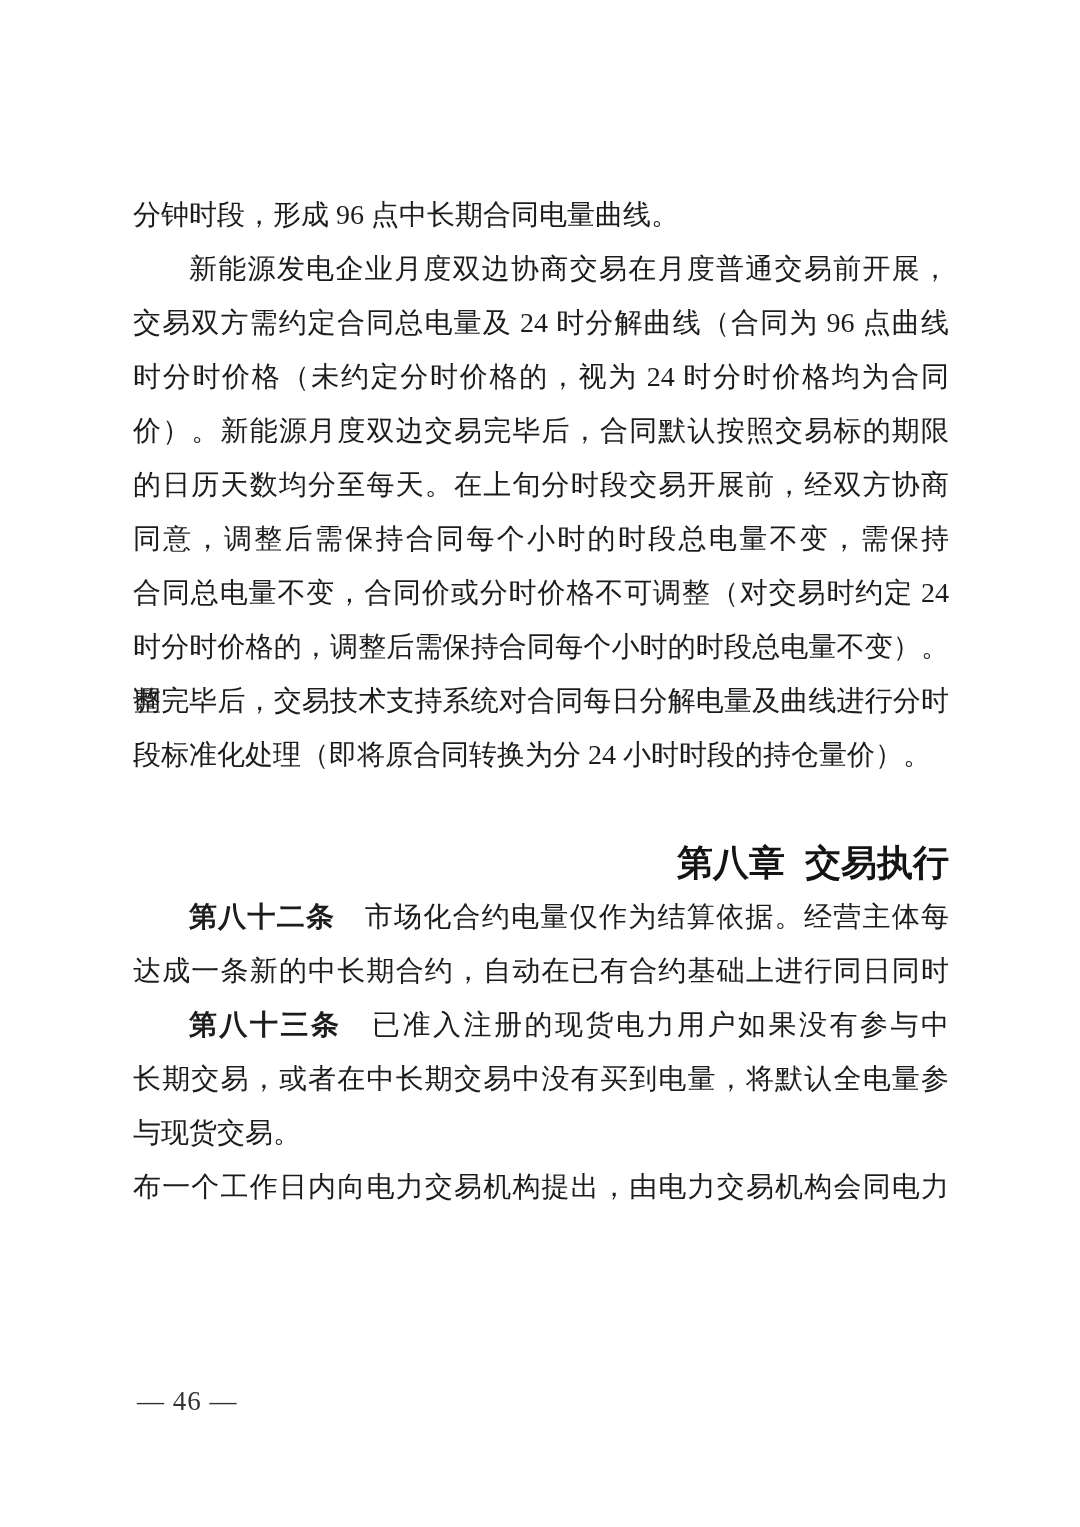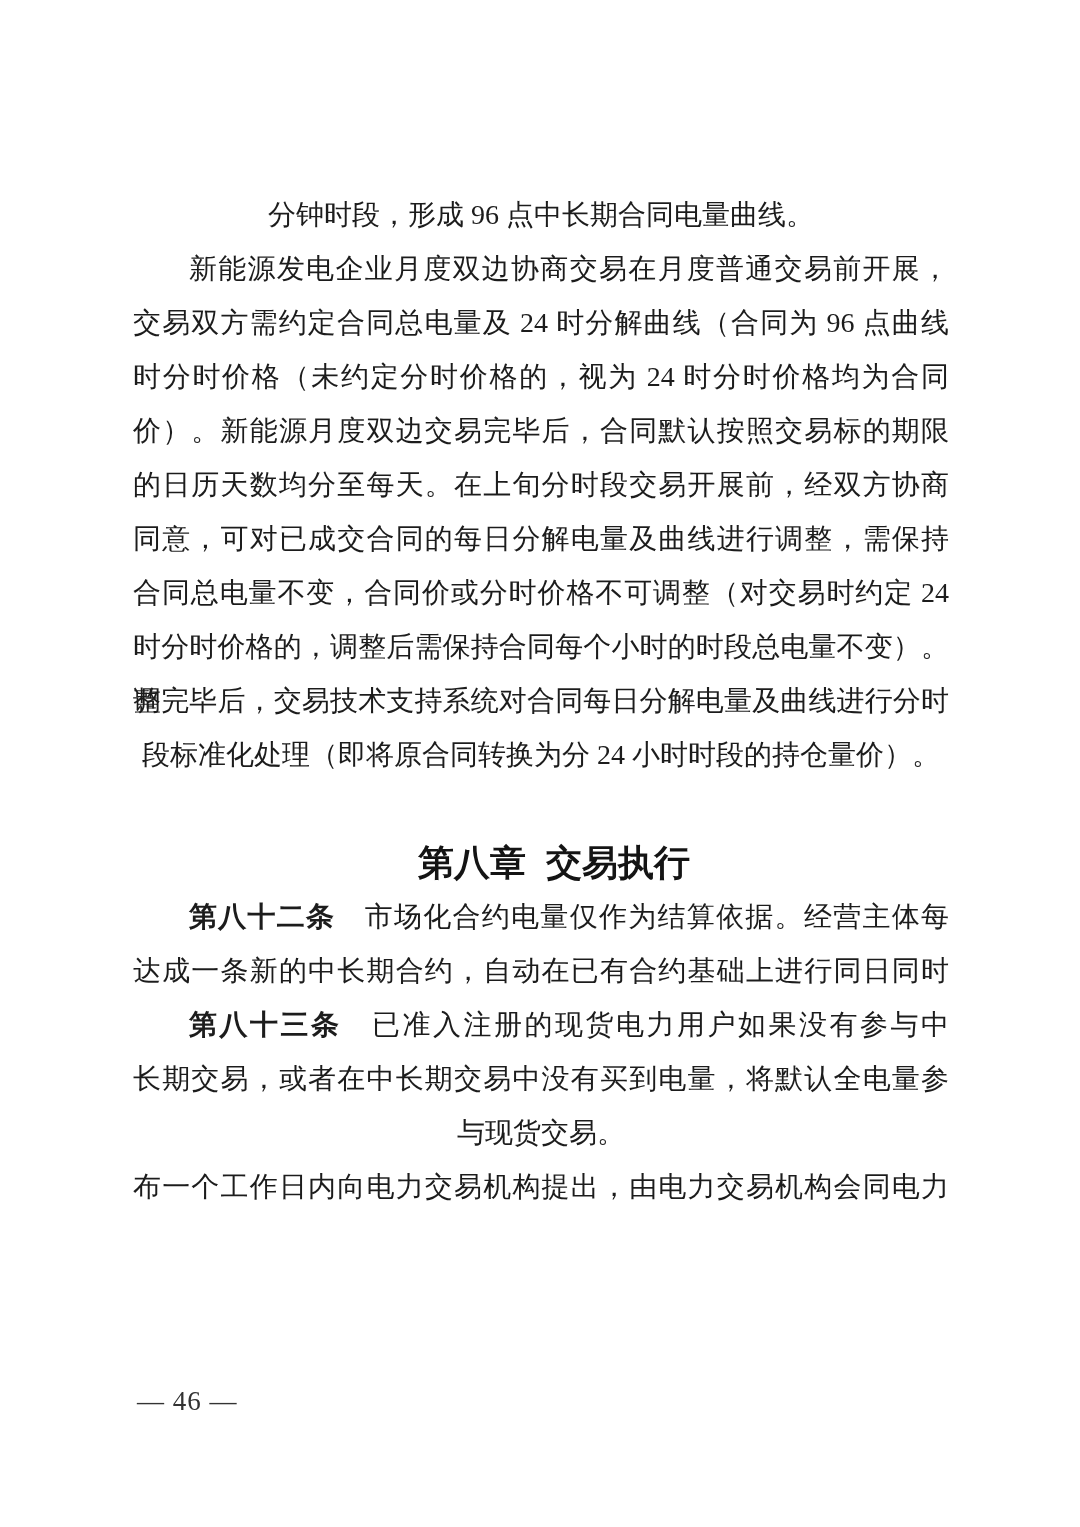--- a/index.html
+++ b/index.html
@@ -16,35 +16,35 @@
     left: 133px;
     top: 188px;
     width: 816px;
     color: #1c1c1c;
     font-family: "Liberation Serif", "DejaVu Serif", serif;
     font-size: 28px;
   }
   .line {
     height: 54px;
     line-height: 54px;
-    text-align: center;
+    text-align: left;
     overflow: visible;
   }
   .line.fill {
     text-align: justify;
     text-align-last: justify;
     text-justify: inter-character;
   }
   .line.indent { text-indent: 56px; }
   .lead { font-weight: bold; }
   .heading {
     margin-top: 54px;
     height: 54px;
     line-height: 54px;
-    text-align: center;
+    text-align: right;
     text-indent: 26px;
     font-family: "Liberation Sans", "DejaVu Sans", sans-serif;
     font-weight: bold;
     font-size: 36px;
     color: #141414;
     white-space: pre;
   }
   .page-number {
     position: absolute;
     left: 137px;
@@ -63,21 +63,21 @@
 <body>
 
 <div class="page">
   <main class="text-flow" id="flow">
       <div class="line">分钟时段，形成 96 点中长期合同电量曲线。</div>
       <div class="line fill indent">新能源发电企业月度双边协商交易在月度普通交易前开展，</div>
       <div class="line fill">交易双方需约定合同总电量及 24 时分解曲线（合同为 96 点曲线</div>
       <div class="line fill">时分时价格（未约定分时价格的，视为 24 时分时价格均为合同</div>
       <div class="line fill">价）。新能源月度双边交易完毕后，合同默认按照交易标的期限</div>
       <div class="line fill">的日历天数均分至每天。在上旬分时段交易开展前，经双方协商</div>
-      <div class="line fill">同意，可对已成交合同的每日分解电量及曲线进行调整，需保持</div>
+      <div class="line fill">同意，调整后需保持合同每个小时的时段总电量不变，需保持</div>
       <div class="line fill">合同总电量不变，合同价或分时价格不可调整（对交易时约定 24</div>
       <div class="line fill">时分时价格的，调整后需保持合同每个小时的时段总电量不变）。调</div>
       <div class="line fill">整完毕后，交易技术支持系统对合同每日分解电量及曲线进行分时</div>
       <div class="line">段标准化处理（即将原合同转换为分 24 小时时段的持仓量价）。</div>
       <div class="heading">第八章  交易执行</div>
       <div class="line fill indent"><span class="lead">第八十二条</span>　市场化合约电量仅作为结算依据。经营主体每</div>
       <div class="line fill">达成一条新的中长期合约，自动在已有合约基础上进行同日同时</div>
       <div class="line fill indent"><span class="lead">第八十三条</span>　已准入注册的现货电力用户如果没有参与中</div>
       <div class="line fill">长期交易，或者在中长期交易中没有买到电量，将默认全电量参</div>
       <div class="line">与现货交易。</div>

